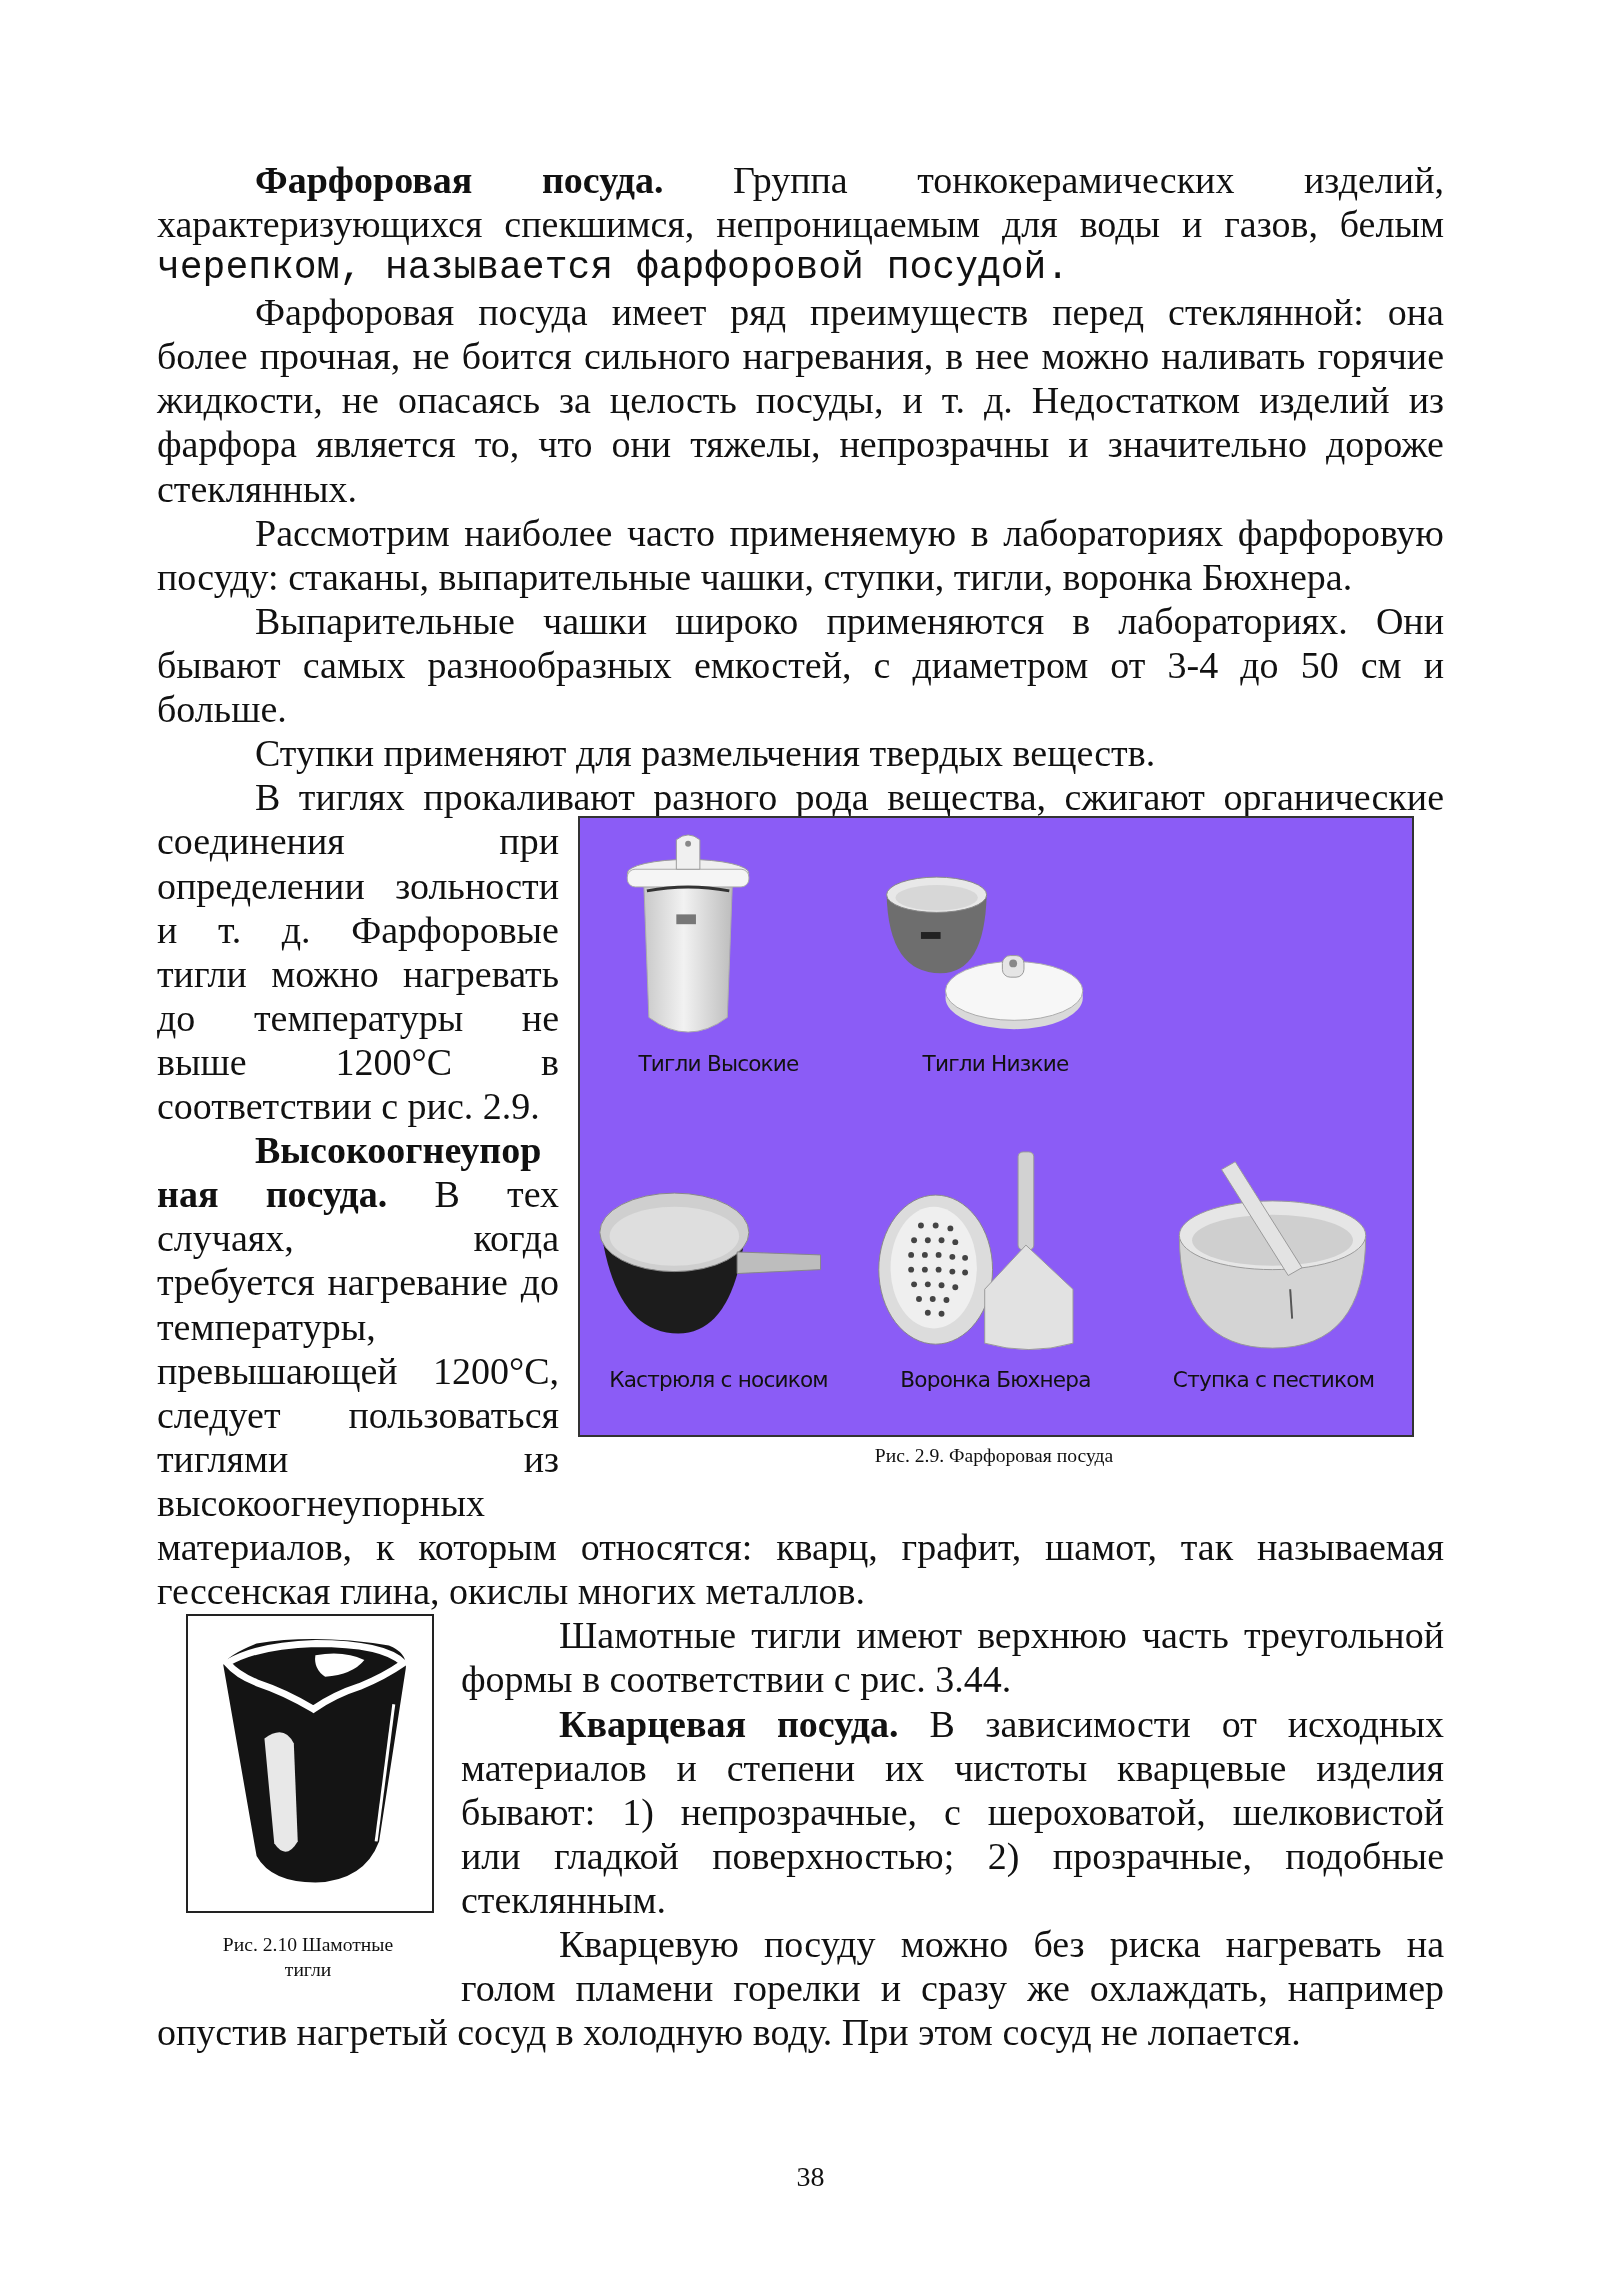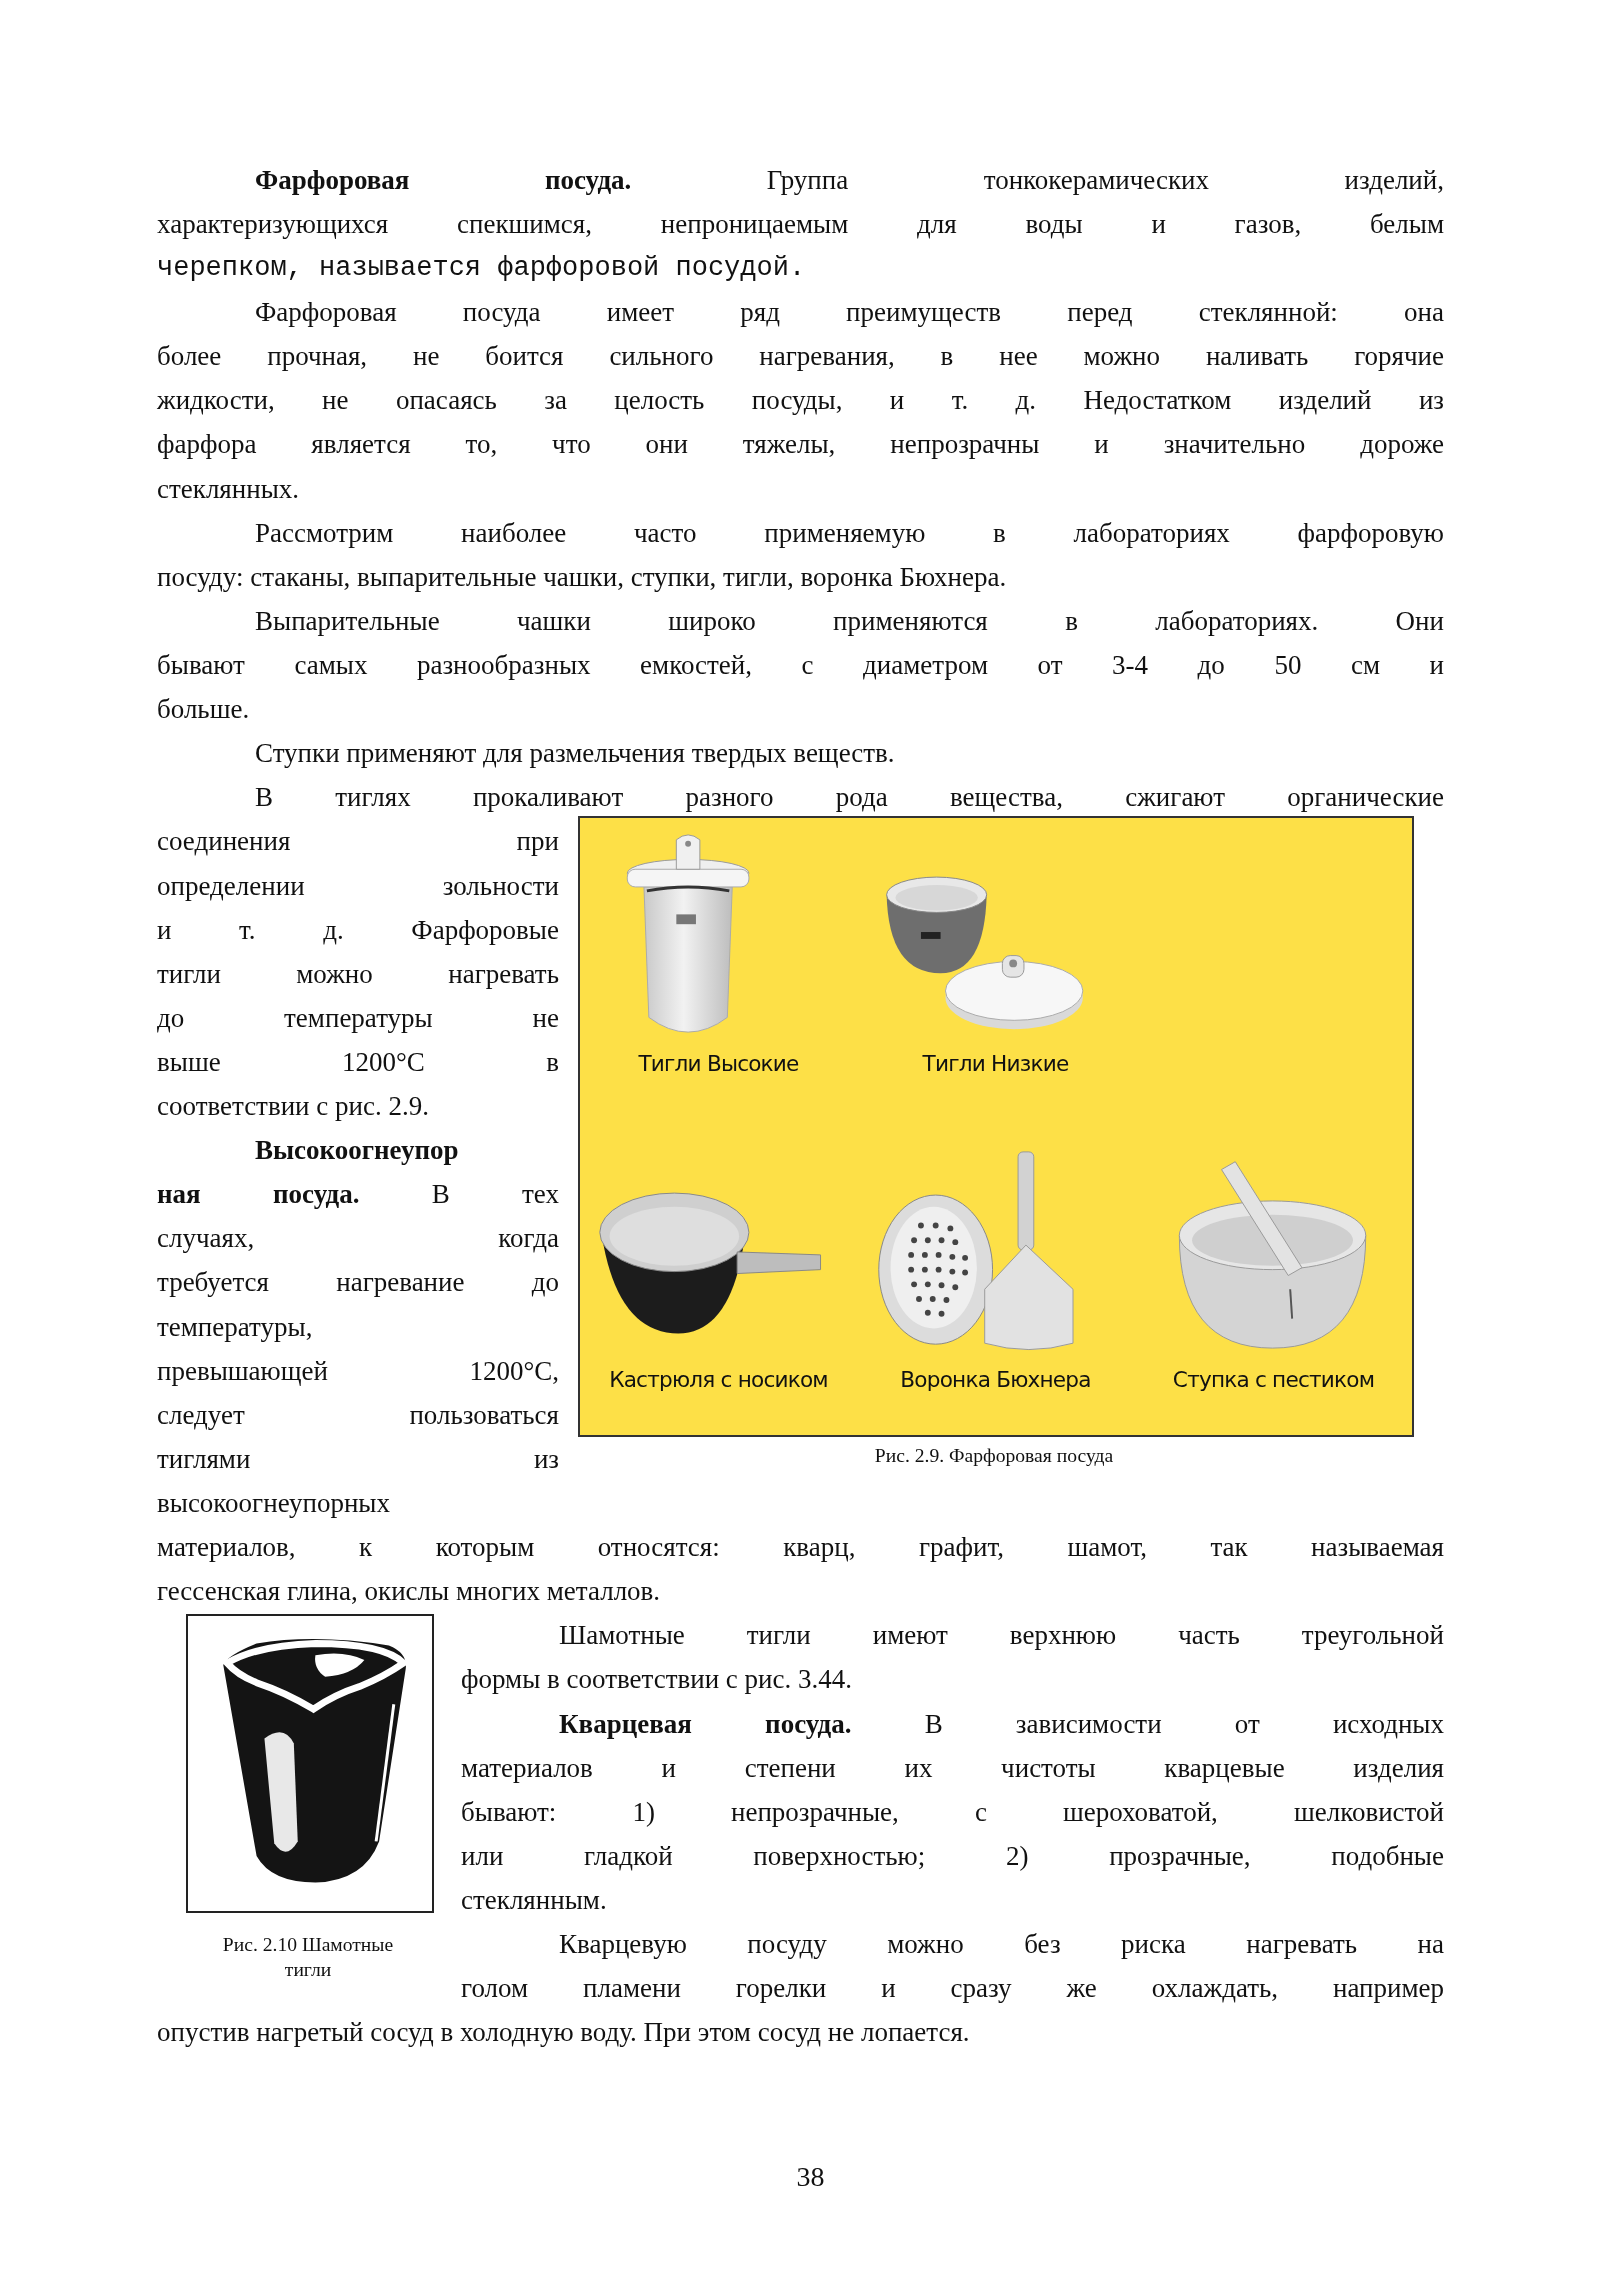--- a/index.html
+++ b/index.html
@@ -1,29 +1,29 @@
 <!DOCTYPE html>
 <html><head>
 <meta charset="utf-8">
 <style>
   html, body { margin: 0; padding: 0; background: #ffffff; }
   body { width: 1621px; height: 2293px; position: relative; overflow: hidden;
          font-family: "Liberation Serif", "DejaVu Serif", serif; color: #111; }
-  .ln { position: absolute; height: 44px; line-height: 44px; font-size: 27px;
+  .ln { position: absolute; height: 44px; line-height: 44px; font-size: 38px;
         white-space: nowrap; }
   .full { left: 157px; width: 1287px; }
   .just { text-align: justify; text-align-last: justify; }
   .left { text-align: left; }
   .ind { padding-left: 98px; box-sizing: border-box; }
   .narrow { left: 157px; width: 402px; }
   .right-col { left: 461px; width: 983px; }
   b { font-weight: bold; }
 
   .fig29 { position: absolute; left: 578px; top: 816px; width: 832px; height: 617px;
-           border: 2px solid #333; background: #fde047; }
+           border: 2px solid #333; background: #8b5cf6; }
   .cell { position: absolute; width: 277px; height: 294px; }
   .cell .pic { position: absolute; left: 9.8px; top: 7.8px; width: 258px; height: 216px; }
   .cell .lbl { position: absolute; left: 0; width: 277px; top: 233px; text-align: center;
                font-family: "DejaVu Sans", "Liberation Sans", sans-serif; font-size: 21.6px;
                letter-spacing: -0.8px; color: #111; white-space: nowrap; }
   .cap29 { position: absolute; left: 578px; top: 1445px; width: 832px; text-align: center;
            font-size: 19.6px; }
   .fig210 { position: absolute; left: 186px; top: 1614px; width: 244px; height: 295px;
             border: 2px solid #222; background: #fff; }
   .cap210 { position: absolute; left: 167px; top: 1933px; width: 282px; text-align: center;

